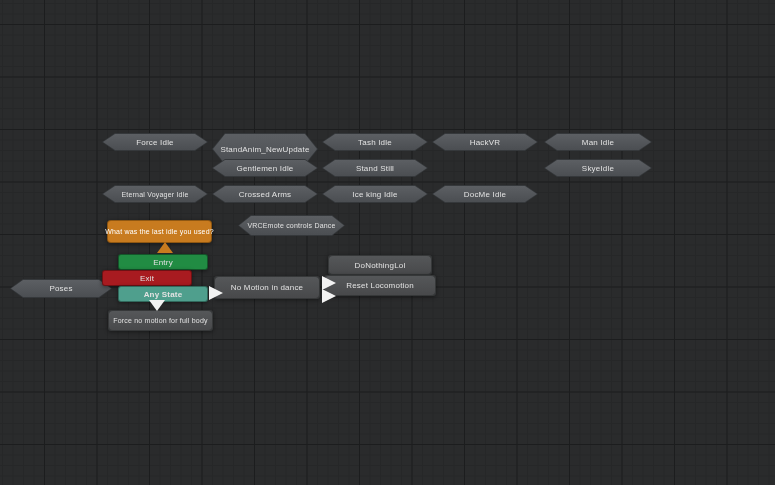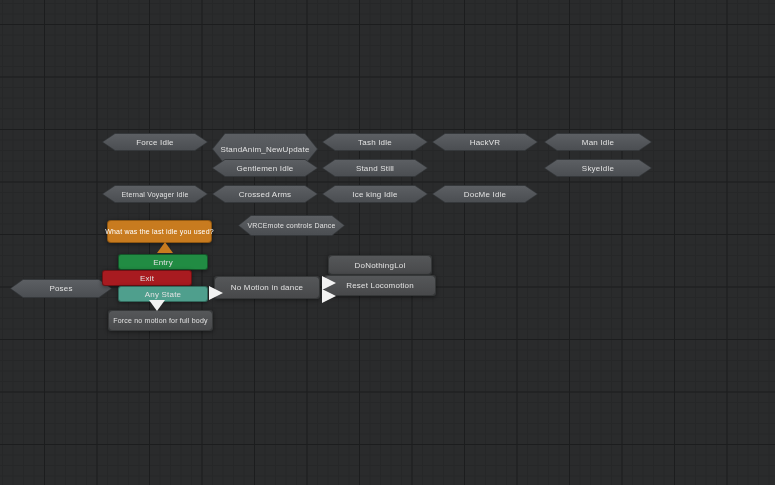--- a/index.html
+++ b/index.html
@@ -37,21 +37,21 @@
   .node.hex .body{
     clip-path:polygon(12px 0,calc(100% - 12px) 0,100% 50%,calc(100% - 12px) 100%,12px 100%,0 50%);
     background:linear-gradient(var(--hex-top),var(--hex-bottom));}
   .node.rect{background:var(--rect-border);border-radius:3px;}
   .node.rect .body{background:linear-gradient(var(--rect-top),var(--rect-bottom));border-radius:4px;}
   .node.entry{background:var(--entry-border);border-radius:3px;}
   .node.entry .body{background:var(--entry);border-radius:2px;}
   .node.exit{background:var(--exit-border);border-radius:3px;}
   .node.exit .body{background:var(--exit);border-radius:2px;}
   .node.any{background:var(--any-border);border-radius:3px;}
-  .node.any .body{background:var(--any);border-radius:2px;}
+  .node.any .body{background:var(--any);border-radius:2px;font-weight:bold;}
   .node.note{background:var(--note-border);border-radius:4px;}
   .node.note .body{background:var(--note);border-radius:3px;color:#fff;}
   .label{pointer-events:none;}
   .arrow{position:absolute;width:0;height:0;}
   .arrow.right{border-top:7px solid transparent;border-bottom:7px solid transparent;border-left:14px solid var(--arrow);}
   .arrow.down{border-left:8px solid transparent;border-right:8px solid transparent;border-top:11px solid var(--arrow);}
   .arrow.up{border-left:8px solid transparent;border-right:8px solid transparent;border-bottom:11px solid var(--note);}
 </style>
 </head>
 <body>

